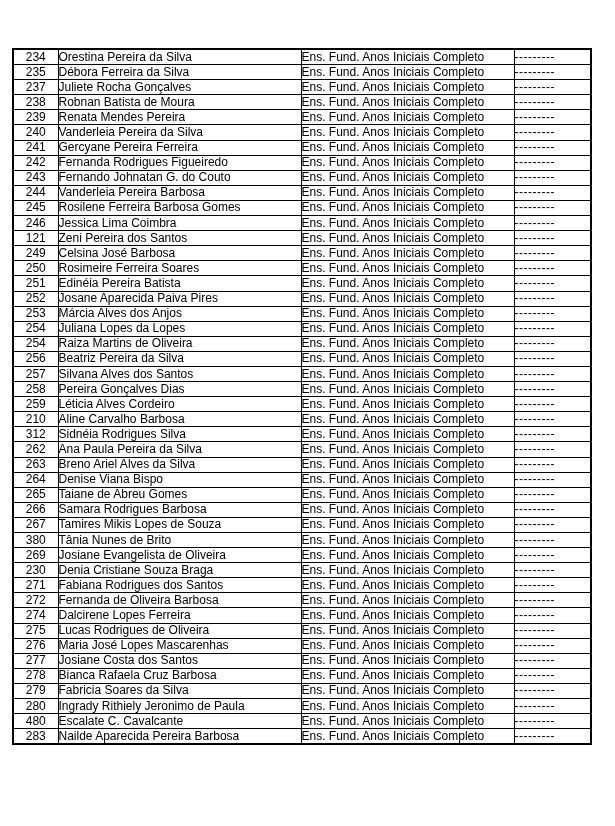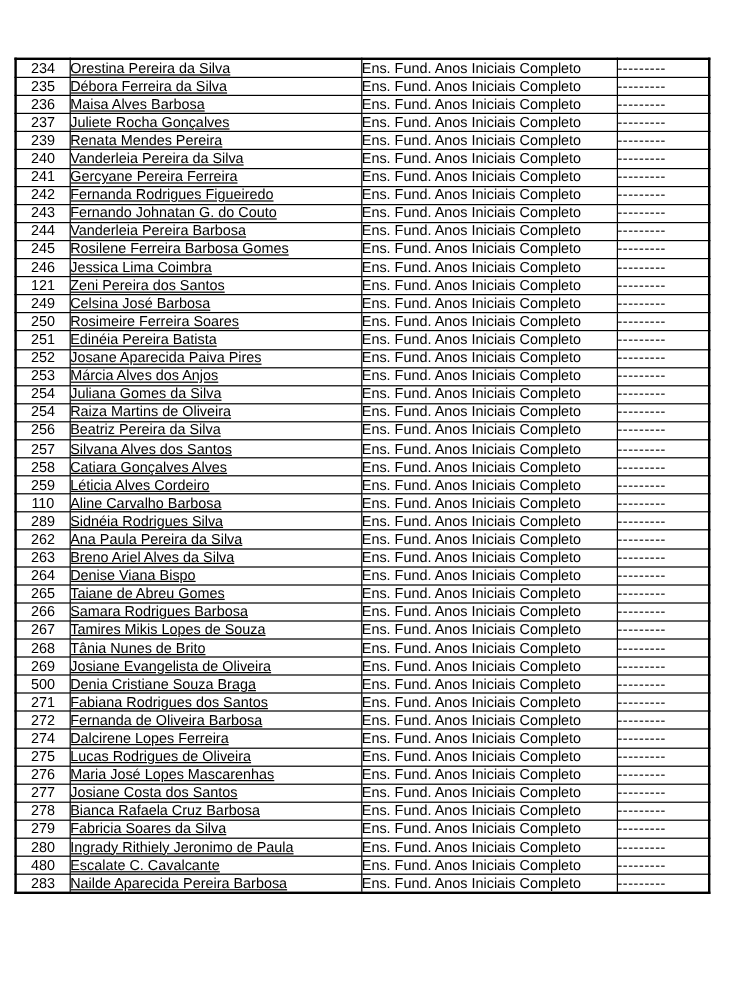--- a/index.html
+++ b/index.html
@@ -30,21 +30,21 @@
     font-size: 12px;
     line-height: 13px;
     height: 14.1px;
     color: #000000;
     padding: 0;
     white-space: nowrap;
     overflow: hidden;
     vertical-align: middle;
   }
   td.c-num   { width: 45px;  text-align: center; }
-  td.c-name  { width: 243px; padding-left: 9px; text-decoration: underline; }
+  td.c-name  { width: 243px; padding-left: 9px; }
   td.c-edu   { width: 213px; padding-left: 8px; }
   td.c-empty { width: 77px;  padding-left: 7px; letter-spacing: 0.5px; }
 </style>
 </head>
 <body>
 
 <div class="page">
   <table class="roster">
     <colgroup>
       <col style="width:45px">
@@ -60,34 +60,34 @@
     <td class="c-empty">---------</td>
   </tr>
 
   <tr>
     <td class="c-num">235</td>
     <td class="c-name">Débora Ferreira da Silva</td>
     <td class="c-edu">Ens. Fund. Anos Iniciais Completo</td>
     <td class="c-empty">---------</td>
   </tr>
 
-  <tr>
-    <td class="c-num">236</td>
-    <td class="c-name">Maisa Alves Barbosa</td>
-    <td class="c-edu">Ens. Fund. Anos Iniciais Completo</td>
-    <td class="c-empty">---------</td>
-  </tr>
 
   <tr>
     <td class="c-num">237</td>
     <td class="c-name">Juliete Rocha Gonçalves</td>
     <td class="c-edu">Ens. Fund. Anos Iniciais Completo</td>
     <td class="c-empty">---------</td>
   </tr>
 
+  <tr>
+    <td class="c-num">238</td>
+    <td class="c-name">Robnan Batista de Moura</td>
+    <td class="c-edu">Ens. Fund. Anos Iniciais Completo</td>
+    <td class="c-empty">---------</td>
+  </tr>
 
   <tr>
     <td class="c-num">239</td>
     <td class="c-name">Renata Mendes Pereira</td>
     <td class="c-edu">Ens. Fund. Anos Iniciais Completo</td>
     <td class="c-empty">---------</td>
   </tr>
 
   <tr>
     <td class="c-num">240</td>
@@ -176,21 +176,21 @@
 
   <tr>
     <td class="c-num">253</td>
     <td class="c-name">Márcia Alves dos Anjos</td>
     <td class="c-edu">Ens. Fund. Anos Iniciais Completo</td>
     <td class="c-empty">---------</td>
   </tr>
 
   <tr>
     <td class="c-num">254</td>
-    <td class="c-name">Juliana Gomes da Silva</td>
+    <td class="c-name">Juliana Lopes da Lopes</td>
     <td class="c-edu">Ens. Fund. Anos Iniciais Completo</td>
     <td class="c-empty">---------</td>
   </tr>
 
   <tr>
     <td class="c-num">254</td>
     <td class="c-name">Raiza Martins de Oliveira</td>
     <td class="c-edu">Ens. Fund. Anos Iniciais Completo</td>
     <td class="c-empty">---------</td>
   </tr>
@@ -204,41 +204,41 @@
 
   <tr>
     <td class="c-num">257</td>
     <td class="c-name">Silvana Alves dos Santos</td>
     <td class="c-edu">Ens. Fund. Anos Iniciais Completo</td>
     <td class="c-empty">---------</td>
   </tr>
 
   <tr>
     <td class="c-num">258</td>
-    <td class="c-name">Catiara Gonçalves Alves</td>
+    <td class="c-name">Pereira Gonçalves Dias</td>
     <td class="c-edu">Ens. Fund. Anos Iniciais Completo</td>
     <td class="c-empty">---------</td>
   </tr>
 
   <tr>
     <td class="c-num">259</td>
     <td class="c-name">Léticia Alves Cordeiro</td>
     <td class="c-edu">Ens. Fund. Anos Iniciais Completo</td>
     <td class="c-empty">---------</td>
   </tr>
 
   <tr>
-    <td class="c-num">110</td>
+    <td class="c-num">210</td>
     <td class="c-name">Aline Carvalho Barbosa</td>
     <td class="c-edu">Ens. Fund. Anos Iniciais Completo</td>
     <td class="c-empty">---------</td>
   </tr>
 
   <tr>
-    <td class="c-num">289</td>
+    <td class="c-num">312</td>
     <td class="c-name">Sidnéia Rodrigues Silva</td>
     <td class="c-edu">Ens. Fund. Anos Iniciais Completo</td>
     <td class="c-empty">---------</td>
   </tr>
 
   <tr>
     <td class="c-num">262</td>
     <td class="c-name">Ana Paula Pereira da Silva</td>
     <td class="c-edu">Ens. Fund. Anos Iniciais Completo</td>
     <td class="c-empty">---------</td>
@@ -273,35 +273,35 @@
   </tr>
 
   <tr>
     <td class="c-num">267</td>
     <td class="c-name">Tamires Mikis Lopes de Souza</td>
     <td class="c-edu">Ens. Fund. Anos Iniciais Completo</td>
     <td class="c-empty">---------</td>
   </tr>
 
   <tr>
-    <td class="c-num">268</td>
+    <td class="c-num">380</td>
     <td class="c-name">Tânia Nunes de Brito</td>
     <td class="c-edu">Ens. Fund. Anos Iniciais Completo</td>
     <td class="c-empty">---------</td>
   </tr>
 
   <tr>
     <td class="c-num">269</td>
     <td class="c-name">Josiane Evangelista de Oliveira</td>
     <td class="c-edu">Ens. Fund. Anos Iniciais Completo</td>
     <td class="c-empty">---------</td>
   </tr>
 
   <tr>
-    <td class="c-num">500</td>
+    <td class="c-num">230</td>
     <td class="c-name">Denia Cristiane Souza Braga</td>
     <td class="c-edu">Ens. Fund. Anos Iniciais Completo</td>
     <td class="c-empty">---------</td>
   </tr>
 
   <tr>
     <td class="c-num">271</td>
     <td class="c-name">Fabiana Rodrigues dos Santos</td>
     <td class="c-edu">Ens. Fund. Anos Iniciais Completo</td>
     <td class="c-empty">---------</td>

